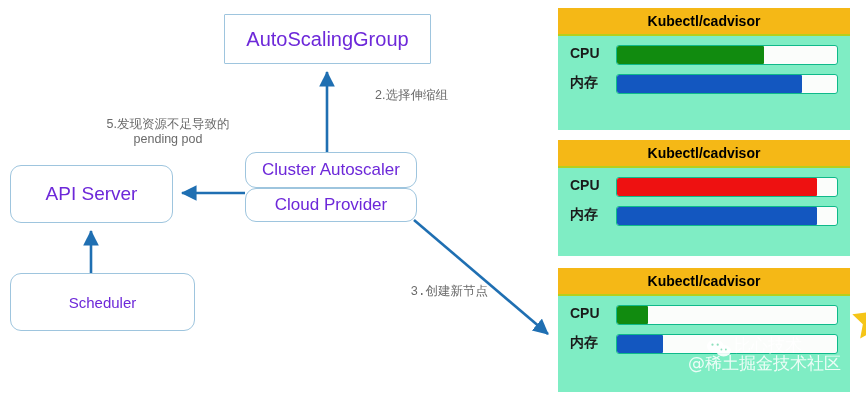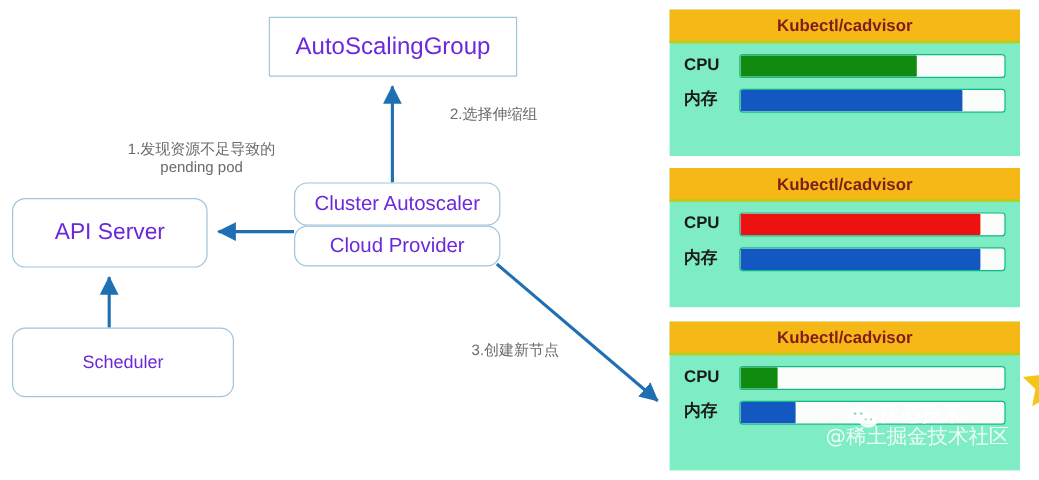--- a/index.html
+++ b/index.html
@@ -68,22 +68,23 @@
     text-align: center;
     white-space: pre-line;
   }
   #label-step1 { left: 78px; top: 117px; width: 180px; }
   #label-step2 {
     left: 327px; top: 88px; width: 110px;
     text-align: left;
     padding-left: 48px;
   }
   #label-step3 {
-    left: 393px; top: 285px; width: 120px;
-    text-align: left;
+    left: 368px; top: 285px; width: 120px;
+    text-align: right;
+    font-family: Liberation Mono, monospace;
   }
 
   
   #metrics-panel {
     position: absolute;
     left: 558px;
     top: 0;
     width: 308px;
     height: 400px;
   }
@@ -94,21 +95,21 @@
     background: #7fedc4;
     box-sizing: border-box;
   }
   #metric-card-0 { top: 8px;   height: 122px; }
   #metric-card-1 { top: 140px; height: 116px; }
   #metric-card-2 { top: 268px; height: 124px; }
 
   .card-header {
     height: 26px;
     background: #f5b816;
-    color: #7f1d1d;
+    color: #000000;
     font-size: 14px;
     font-weight: bold;
     display: flex;
     align-items: center;
     justify-content: center;
     border-bottom: 2px solid #b5cf1c;
   }
   .card-body {
     padding: 9px 12px 10px 12px;
     display: flex;
@@ -202,21 +203,21 @@
   </div>
 
   <div class="node-box node-round" id="node-cluster-autoscaler">
     <span>Cluster Autoscaler</span>
   </div>
 
   <div class="node-box node-round" id="node-cloud-provider">
     <span>Cloud Provider</span>
   </div>
 
-  <div class="edge-label" id="label-step1">1.发现资源不足导致的
+  <div class="edge-label" id="label-step1">5.发现资源不足导致的
 pending pod</div>
   <div class="edge-label" id="label-step2">2.选择伸缩组</div>
   <div class="edge-label" id="label-step3">3.创建新节点</div>
 
   <div id="metrics-panel">
 
     <div class="metric-card" id="metric-card-0">
       <div class="card-header">Kubectl/cadvisor</div>
       <div class="card-body">
         <div class="metric-row">

